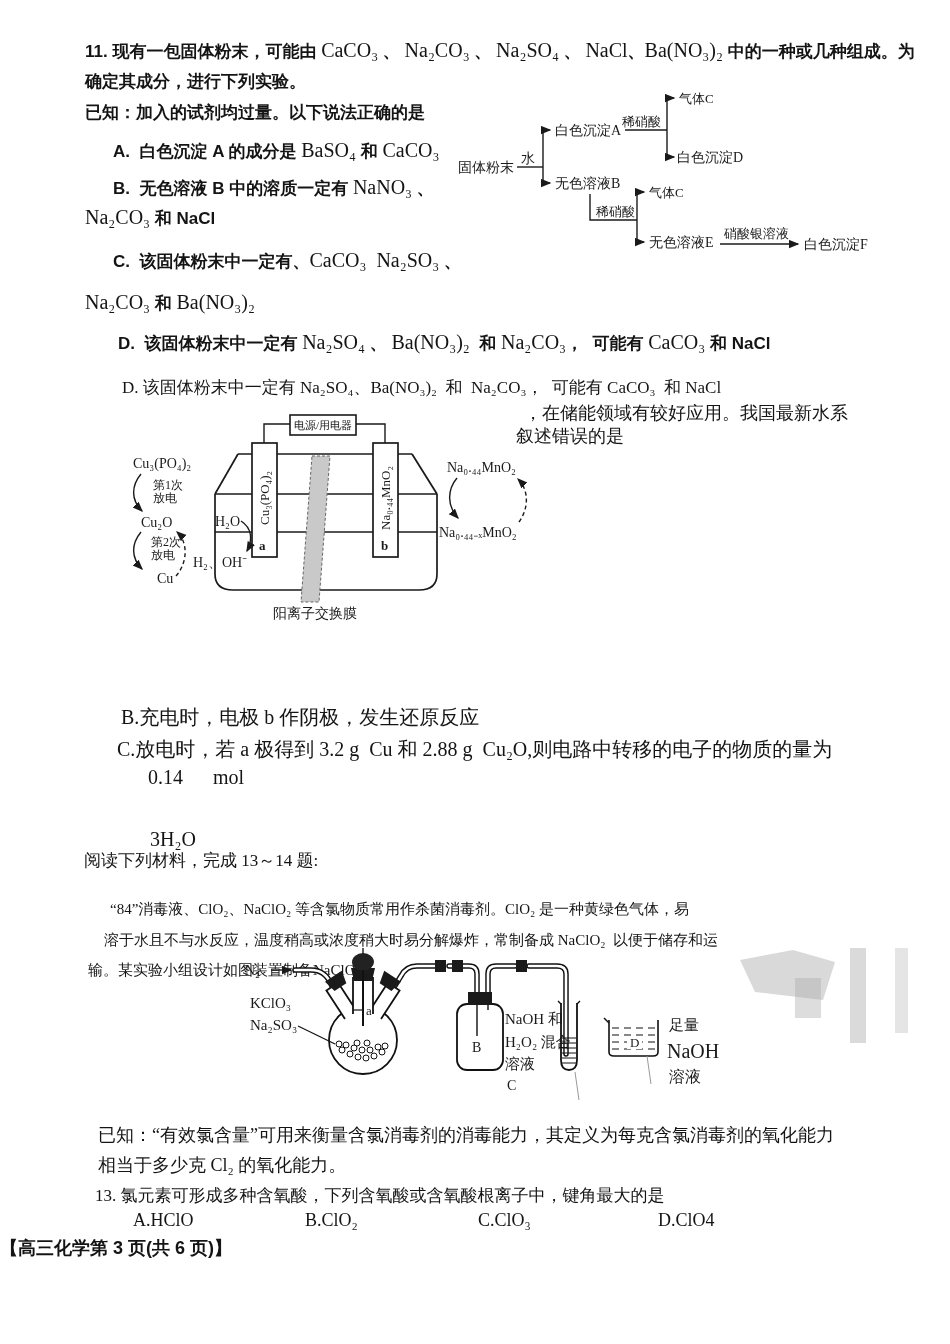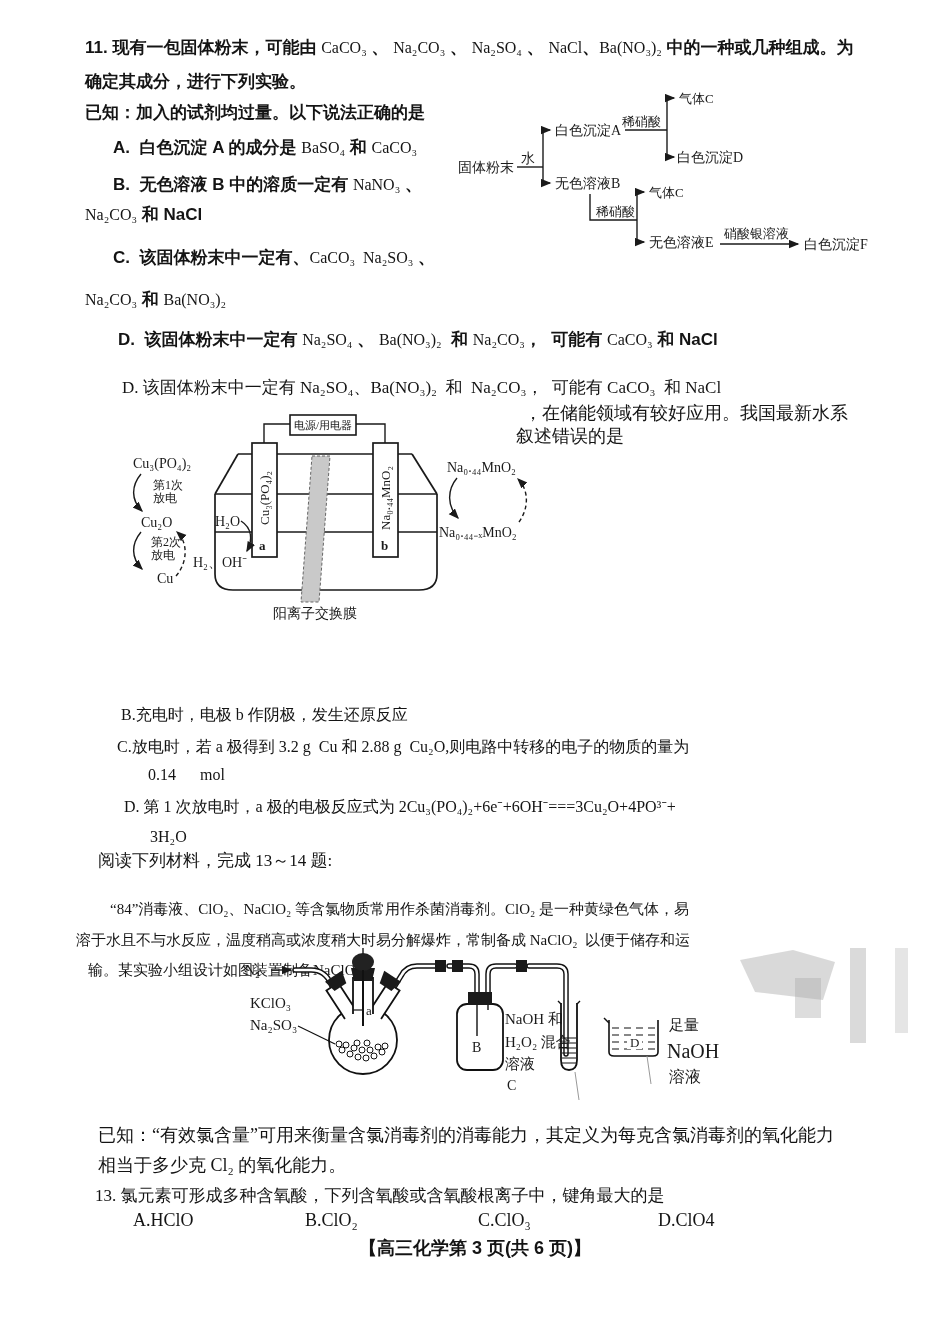--- a/index.html
+++ b/index.html
@@ -1,21 +1,21 @@
 <!DOCTYPE html>
 <html><head>
 <meta charset="utf-8">
 <style>
   html,body { margin:0; padding:0; background:#e8e8e8; }
   .page { position:relative; width:950px; height:1344px; background:#ffffff;
           font-family:"Liberation Serif", serif; color:#141414; overflow:hidden; }
   .t { position:absolute; white-space:pre; line-height:1.22; }
   .hb { font-family:"Liberation Sans", sans-serif; font-weight:700; }   
   .rg { font-weight:400; }
-  .fm { font-family:"Liberation Serif", serif; font-weight:400; } .s16 { font-size:16px; } .s17 { font-size:17px; }
+  .fm { font-family:"Liberation Serif", serif; font-weight:400; } .s16 { font-size:20px; } .s17 { font-size:17px; }
   .s18 { font-size:18px; } .s19 { font-size:15px;margin-top:21px; }
   .footer { font-weight:700; font-family:"Liberation Sans", sans-serif; }
   svg text { font-family:"Liberation Serif", serif; fill:#1a1a1a; }
   svg .ln { stroke:#1a1a1a; stroke-width:1.4; fill:none; }
   svg .tube  { stroke:#111; stroke-width:5.5; fill:none; stroke-linecap:round; }
   svg .tcore { stroke:#fff; stroke-width:2.6; fill:none; stroke-linecap:round; }
 </style>
 </head>
 <body>
 
@@ -121,26 +121,25 @@
     <path d="M352,68 C342,80 342,96 353,108" class="ln" marker-end="url(#ah2)"></path>
     <text x="334" y="127" font-size="14">Na₀.₄₄₋ₓMnO₂</text>
     <path d="M414,112 C424,98 424,80 413,69" class="ln" stroke-dasharray="4,3" marker-end="url(#ah2)"></path>
 
     <text x="168" y="208" font-size="14">阳离子交换膜</text>
   </svg>
 
   <div class="t rg s16" style="left:121px;top:705px">B.充电时，电极 b 作阴极，发生还原反应</div>
   <div class="t rg s16" style="left:117px;top:737px">C.放电时，若 a 极得到 3.2 g  Cu 和 2.88 g  Cu₂O,则电路中转移的电子的物质的量为</div>
   <div class="t rg s16" style="left:148px;top:765px">0.14      mol</div>
-  <div class="t rg s16" style="left:124px;top:797px">D. 第 1 次放电时，a 极的电极反应式为 2Cu₃(PO₄)₂+6e⁻+6OH⁻===3Cu₂O+4PO³⁻+</div>
   <div class="t rg s16" style="left:150px;top:827px">3H₂O</div>
 
-  <div class="t rg s17" style="left:98px;top:851px">阅读下列材料，完成 13～14 题:</div>
+  <div class="t rg s17" style="left:84px;top:851px">阅读下列材料，完成 13～14 题:</div>
   <div class="t rg s19" style="left:110px;top:879px">“84”消毒液、ClO₂、NaClO₂ 等含氯物质常用作杀菌消毒剂。ClO₂ 是一种黄绿色气体，易</div>
-  <div class="t rg s19" style="left:76px;top:910px">溶于水且不与水反应，温度稍高或浓度稍大时易分解爆炸，常制备成 NaClO₂  以便于储存和运</div>
+  <div class="t rg s19" style="left:104px;top:910px">溶于水且不与水反应，温度稍高或浓度稍大时易分解爆炸，常制备成 NaClO₂  以便于储存和运</div>
   <div class="t rg s19" style="left:88px;top:940px">输。某实验小组设计如图装置制备NaClO₂。</div>
 
   <svg style="position:absolute;left:195px;top:948px" width="720" height="160" viewBox="0 0 720 160">
     <defs>
       <marker id="ah3" markerWidth="9" markerHeight="8" refX="6.5" refY="3" orient="auto">
         <path d="M0,0 L7.5,3 L0,6 Z" fill="#1a1a1a"></path>
       </marker>
     </defs>
 
     <path d="M545,12 L598,2 L640,14 L628,52 L560,44 Z" fill="#aaaaaa" opacity="0.45"></path>
@@ -256,15 +255,15 @@
 
   <div class="t rg s18" style="left:98px;top:1125px">已知：“有效氯含量”可用来衡量含氯消毒剂的消毒能力，其定义为每克含氯消毒剂的氧化能力</div>
   <div class="t rg s18" style="left:98px;top:1155px">相当于多少克 Cl₂ 的氧化能力。</div>
 
   <div class="t rg s17" style="left:95px;top:1186px">13. 氯元素可形成多种含氧酸，下列含氧酸或含氧酸根离子中，键角最大的是</div>
   <div class="t rg s18" style="left:133px;top:1210px">A.HClO</div>
   <div class="t rg s18" style="left:305px;top:1210px">B.ClO₂</div>
   <div class="t rg s18" style="left:478px;top:1210px">C.ClO₃</div>
   <div class="t rg s18" style="left:658px;top:1210px">D.ClO4</div>
 
-  <div class="t footer s18" style="left:0;top:1238px;width:950px;text-align:center">【高三化学第 3 页(共 6 页)】</div>
+  <div class="t footer s18" style="left:0;top:1238px;width:950px;text-align:left">【高三化学第 3 页(共 6 页)】</div>
 
 </div>
 
 </body></html>

